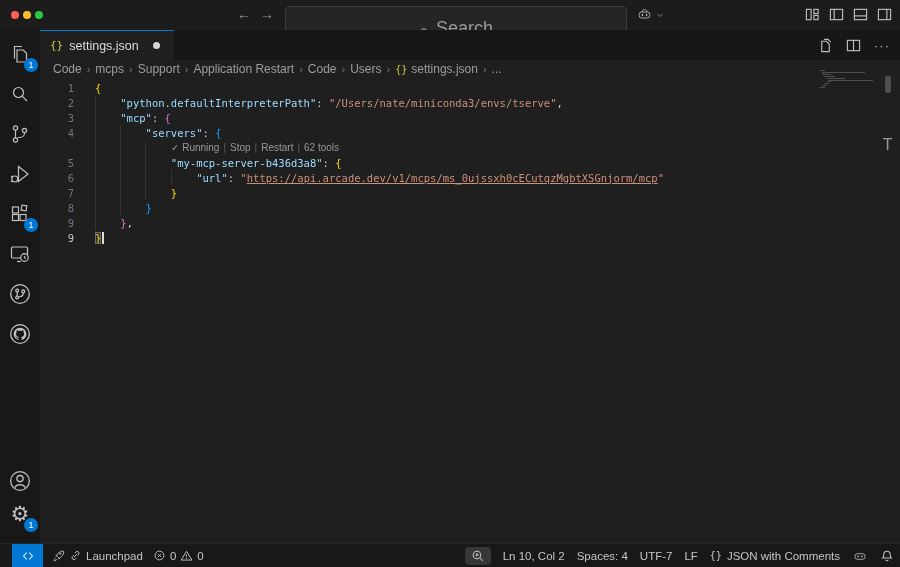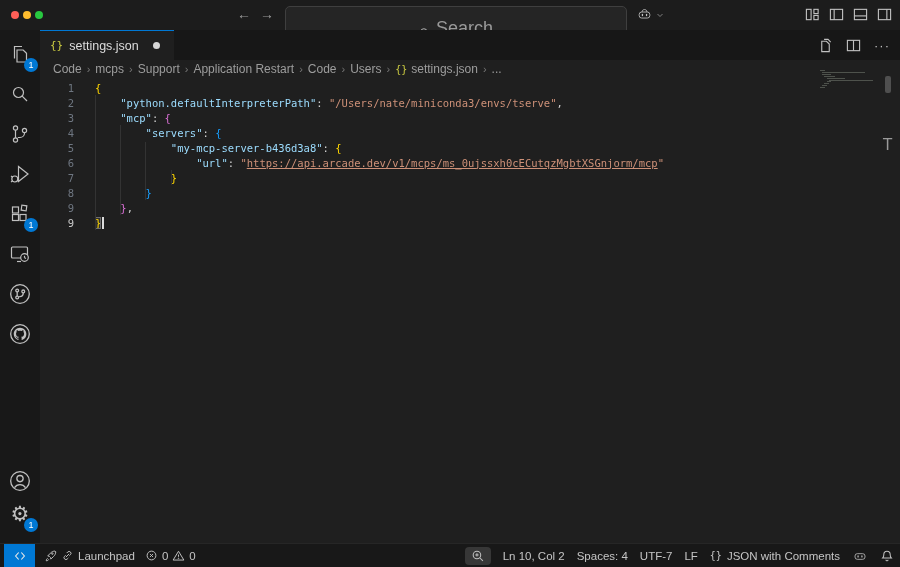--- a/index.html
+++ b/index.html
@@ -63,21 +63,21 @@
   .ig2 { left:105px; top:64px; height:58px; } .ig3 { left:131px; top:92px; height:15px; }
 
   .minimap { position:absolute; left:780px; top:40px; width:62px; height:60px; }
   .mm-bar { position:absolute; height:1px; background:#4e524c; }
   .scroll-thumb { position:absolute; left:845px; top:46px; width:6px; height:17px; background:#4f4f4f; border-radius:2px; }
   .stray-t { position:absolute; left:843px; top:106px; font-size:15px; color:#9a9a9a; font-family:"DejaVu Sans", sans-serif; }
 
   
   .statusbar { position:absolute; left:0; bottom:0; width:900px; height:24px; background:#181818;
                border-top:1px solid #262626; font-size:11.5px; color:#c5c5c5; }
-  .sb-left { position:absolute; left:4px; top:0; height:23px; display:flex; align-items:center; }
+  .sb-left { position:absolute; left:12px; top:0; height:23px; display:flex; align-items:center; }
   .remote-box { width:31px; height:23px; background:var(--c-accent); display:flex; align-items:center; justify-content:center;
                 color:#fff; font-family:"DejaVu Sans Mono", monospace; font-size:10px; letter-spacing:-1px; font-weight:bold; }
   .sb-item { display:flex; align-items:center; gap:4px; padding:0 5px; height:23px; }
   .sb-right { position:absolute; right:6px; top:0; height:23px; display:flex; align-items:center; gap:12px; }
   .zoom-box { background:#373737; border-radius:4px; padding:2px 6px; display:flex; align-items:center; }
   .sb-braces { font-family:"DejaVu Sans Mono", monospace; font-size:10px; }
   .lang-item { display:flex; align-items:center; gap:5px; }
   svg.ic { stroke:#c0c0c0; fill:none; stroke-width:1.2; }
   svg.ic-w { stroke:#e8e8e8; fill:none; stroke-width:1.3; }
 </style>
@@ -262,20 +262,24 @@
             <span class="line-content"><span class="tk-pln">    </span><span class="tk-key">"python.defaultInterpreterPath"</span><span class="tk-pln">: </span><span class="tk-str">"/Users/nate/miniconda3/envs/tserve"</span><span class="tk-pln">,</span></span>
           </div>
           <div class="code-row">
             <span class="line-num">3</span>
             <span class="line-content"><span class="tk-pln">    </span><span class="tk-key">"mcp"</span><span class="tk-pln">: </span><span class="tk-b2">{</span></span>
           </div>
           <div class="code-row">
             <span class="line-num">4</span>
             <span class="line-content"><span class="tk-pln">        </span><span class="tk-key">"servers"</span><span class="tk-pln">: </span><span class="tk-b3">{</span></span>
           </div>
+          <div class="code-row lens">
+            <span class="line-num"></span>
+            <span class="line-content"><span class="cl-seg">✓ Running</span><span class="cl-sep">|</span><span class="cl-seg">Stop</span><span class="cl-sep">|</span><span class="cl-seg">Restart</span><span class="cl-sep">|</span><span class="cl-seg">62 tools</span></span>
+          </div>
           <div class="code-row">
             <span class="line-num">5</span>
             <span class="line-content"><span class="tk-pln">            </span><span class="tk-key">"my-mcp-server-b436d3a8"</span><span class="tk-pln">: </span><span class="tk-b1">{</span></span>
           </div>
           <div class="code-row">
             <span class="line-num">6</span>
             <span class="line-content"><span class="tk-pln">                </span><span class="tk-key">"url"</span><span class="tk-pln">: </span><span class="tk-str">"</span><span class="tk-link">https://api.arcade.dev/v1/mcps/ms_0ujssxh0cECutqzMgbtXSGnjorm/mcp</span><span class="tk-str">"</span></span>
           </div>
           <div class="code-row">
             <span class="line-num">7</span>

